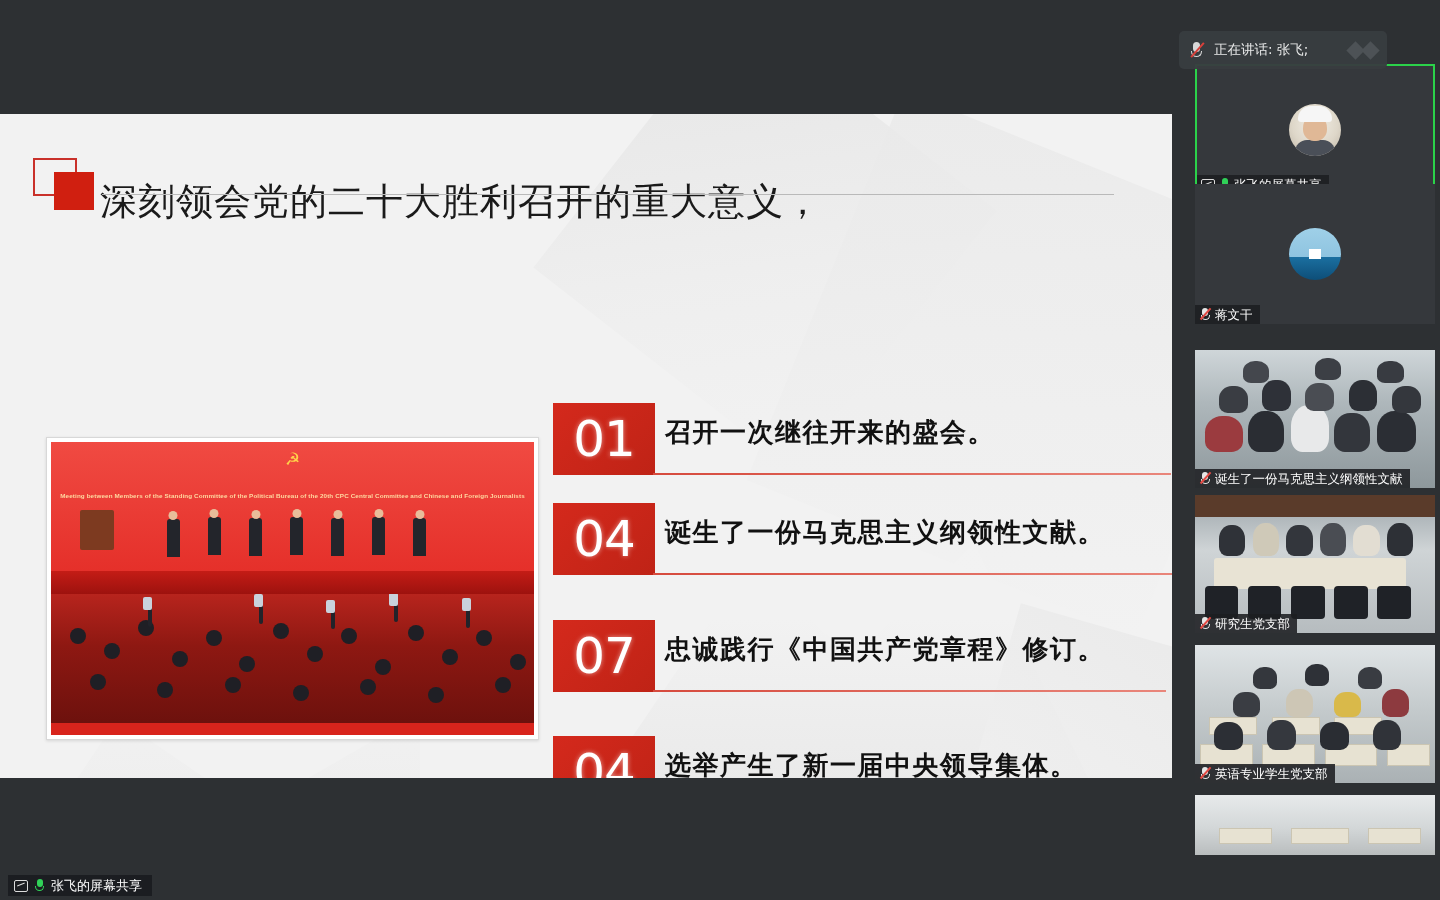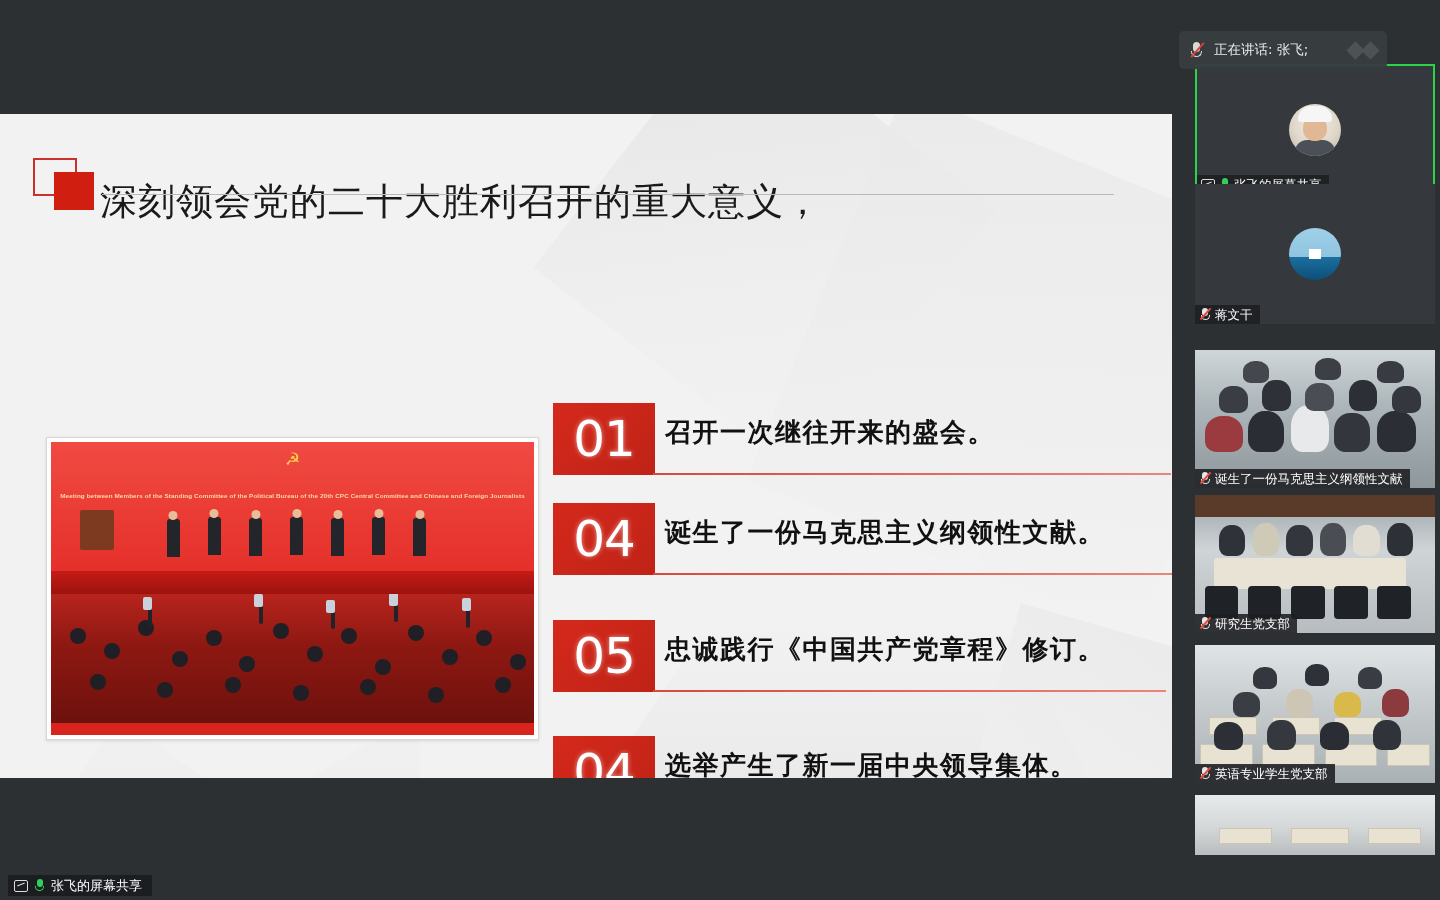--- a/index.html
+++ b/index.html
@@ -284,21 +284,21 @@
       <div class="item-rule" style="width:518px"></div>
     </div>
 
     <div class="item" style="top:389px">
       <div class="num-box">04</div>
       <div class="item-text">诞生了一份马克思主义纲领性文献。</div>
       <div class="item-rule" style="width:528px"></div>
     </div>
 
     <div class="item" style="top:506px">
-      <div class="num-box">05</div>
+      <div class="num-box">07</div>
       <div class="item-text">忠诚践行《中国共产党章程》修订。</div>
       <div class="item-rule" style="width:513px"></div>
     </div>
 
     <div class="item" style="top:622px">
       <div class="num-box">04</div>
       <div class="item-text">选举产生了新一届中央领导集体。</div>
 
     </div>
 

